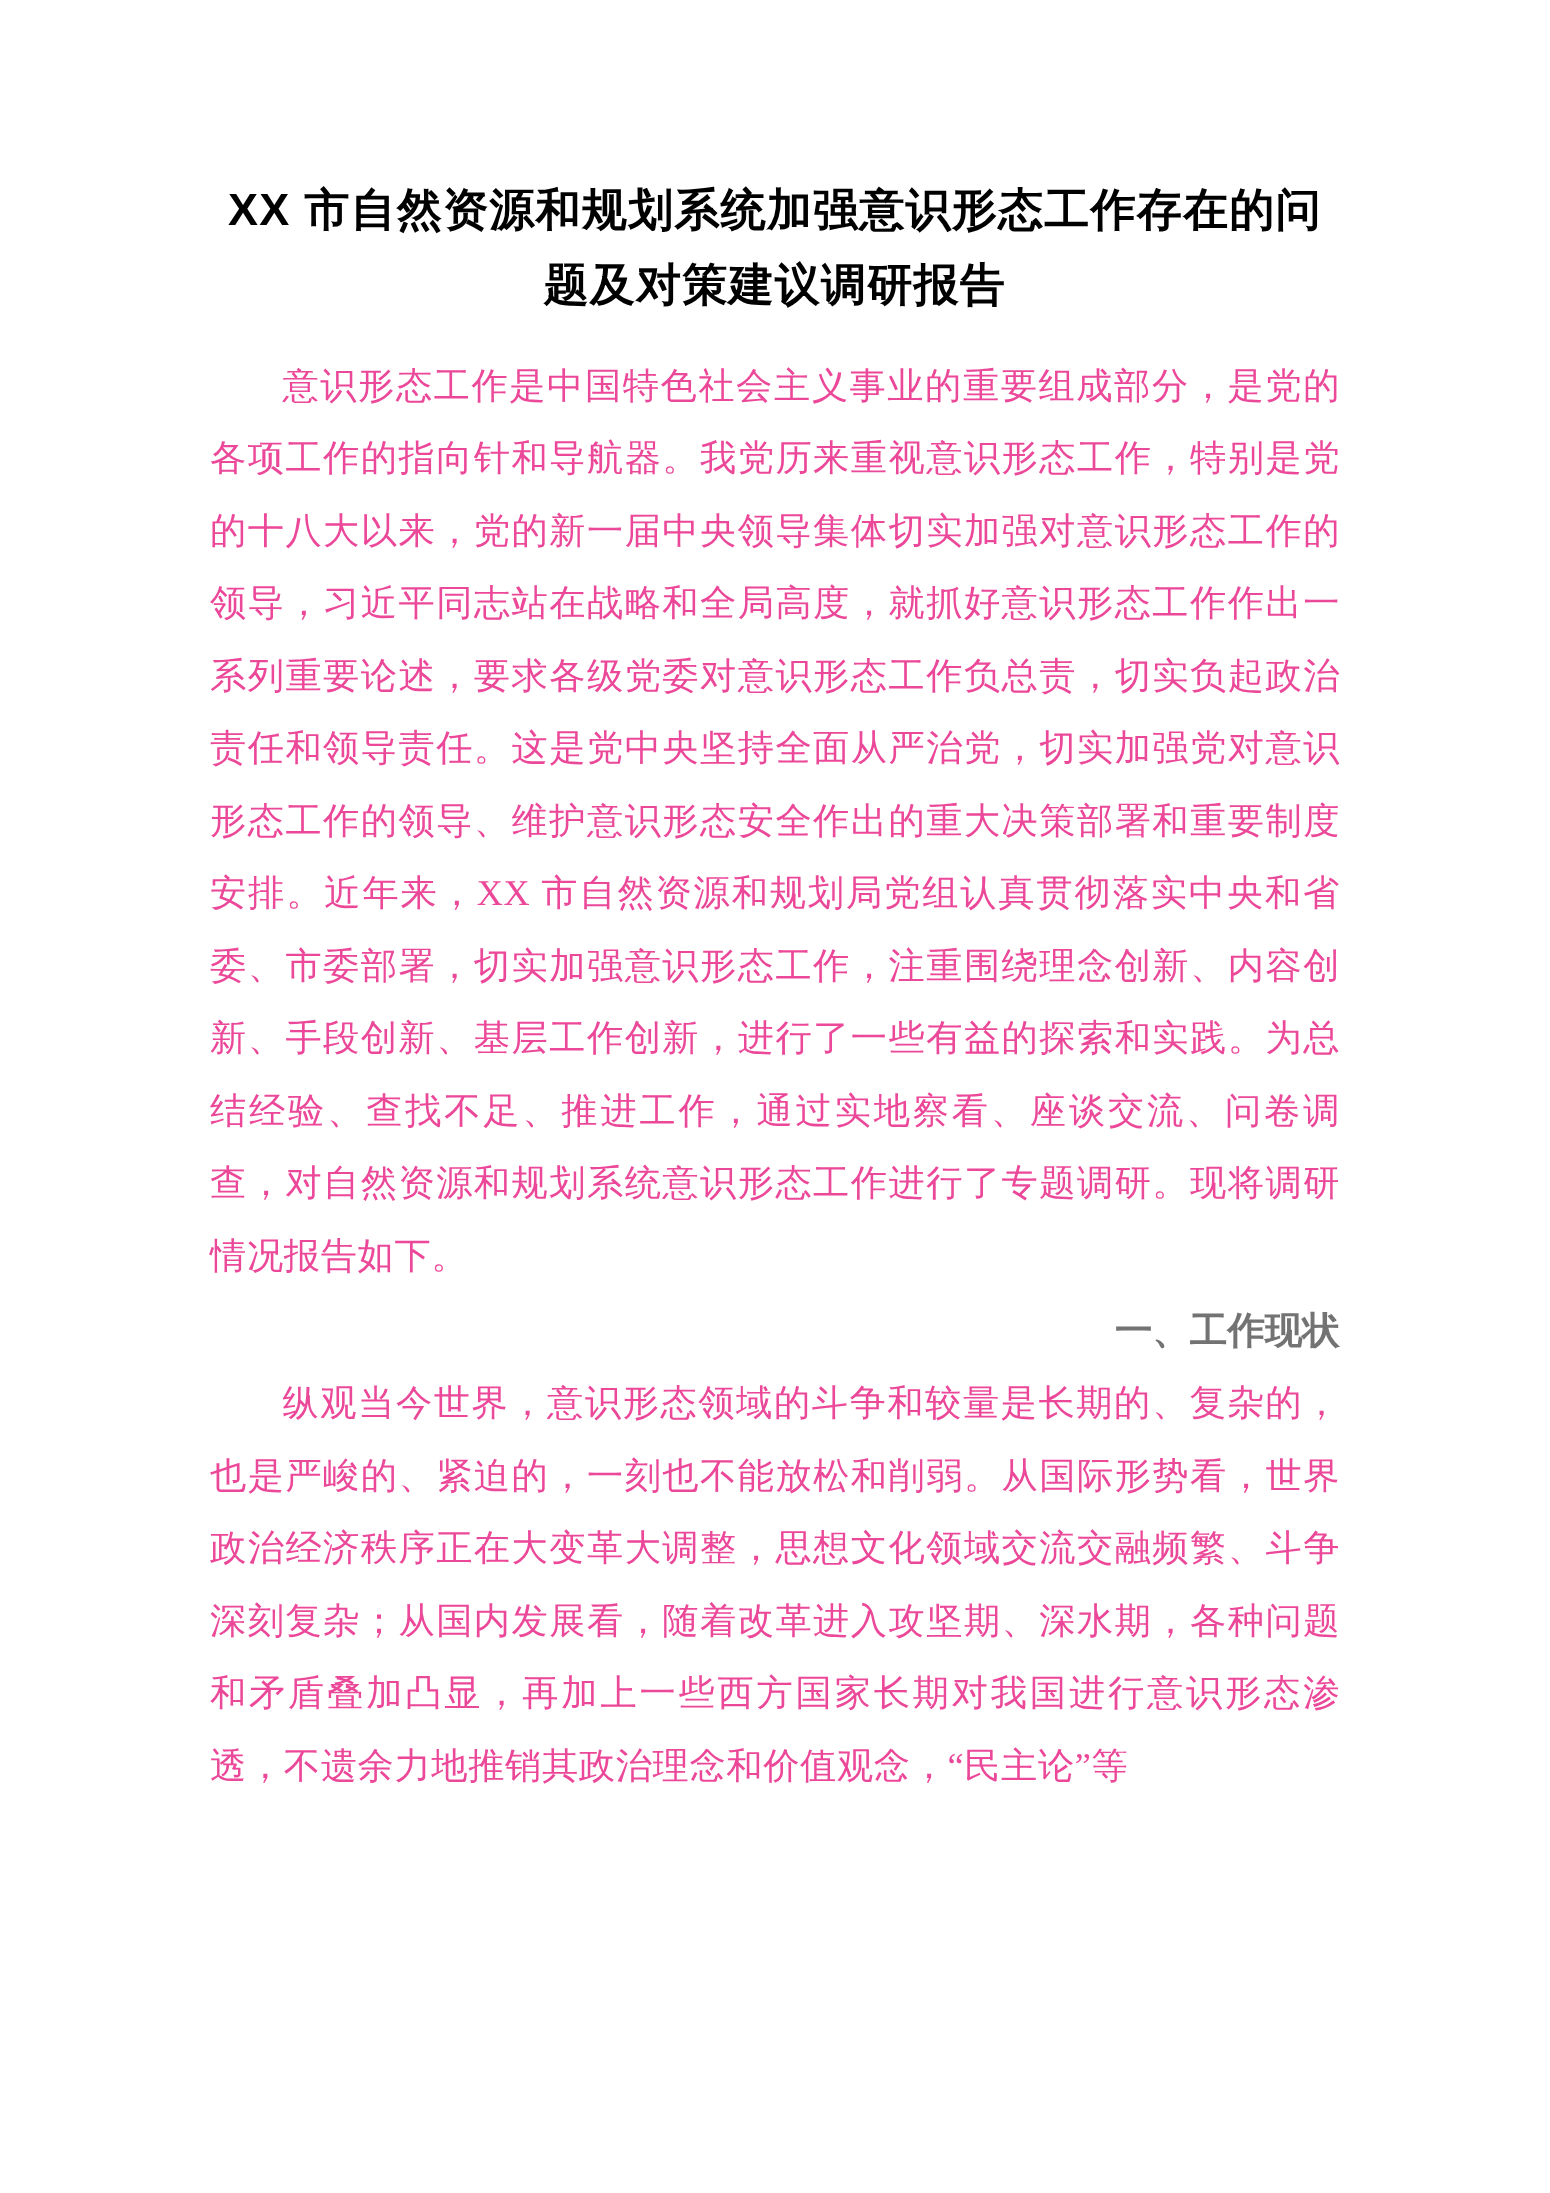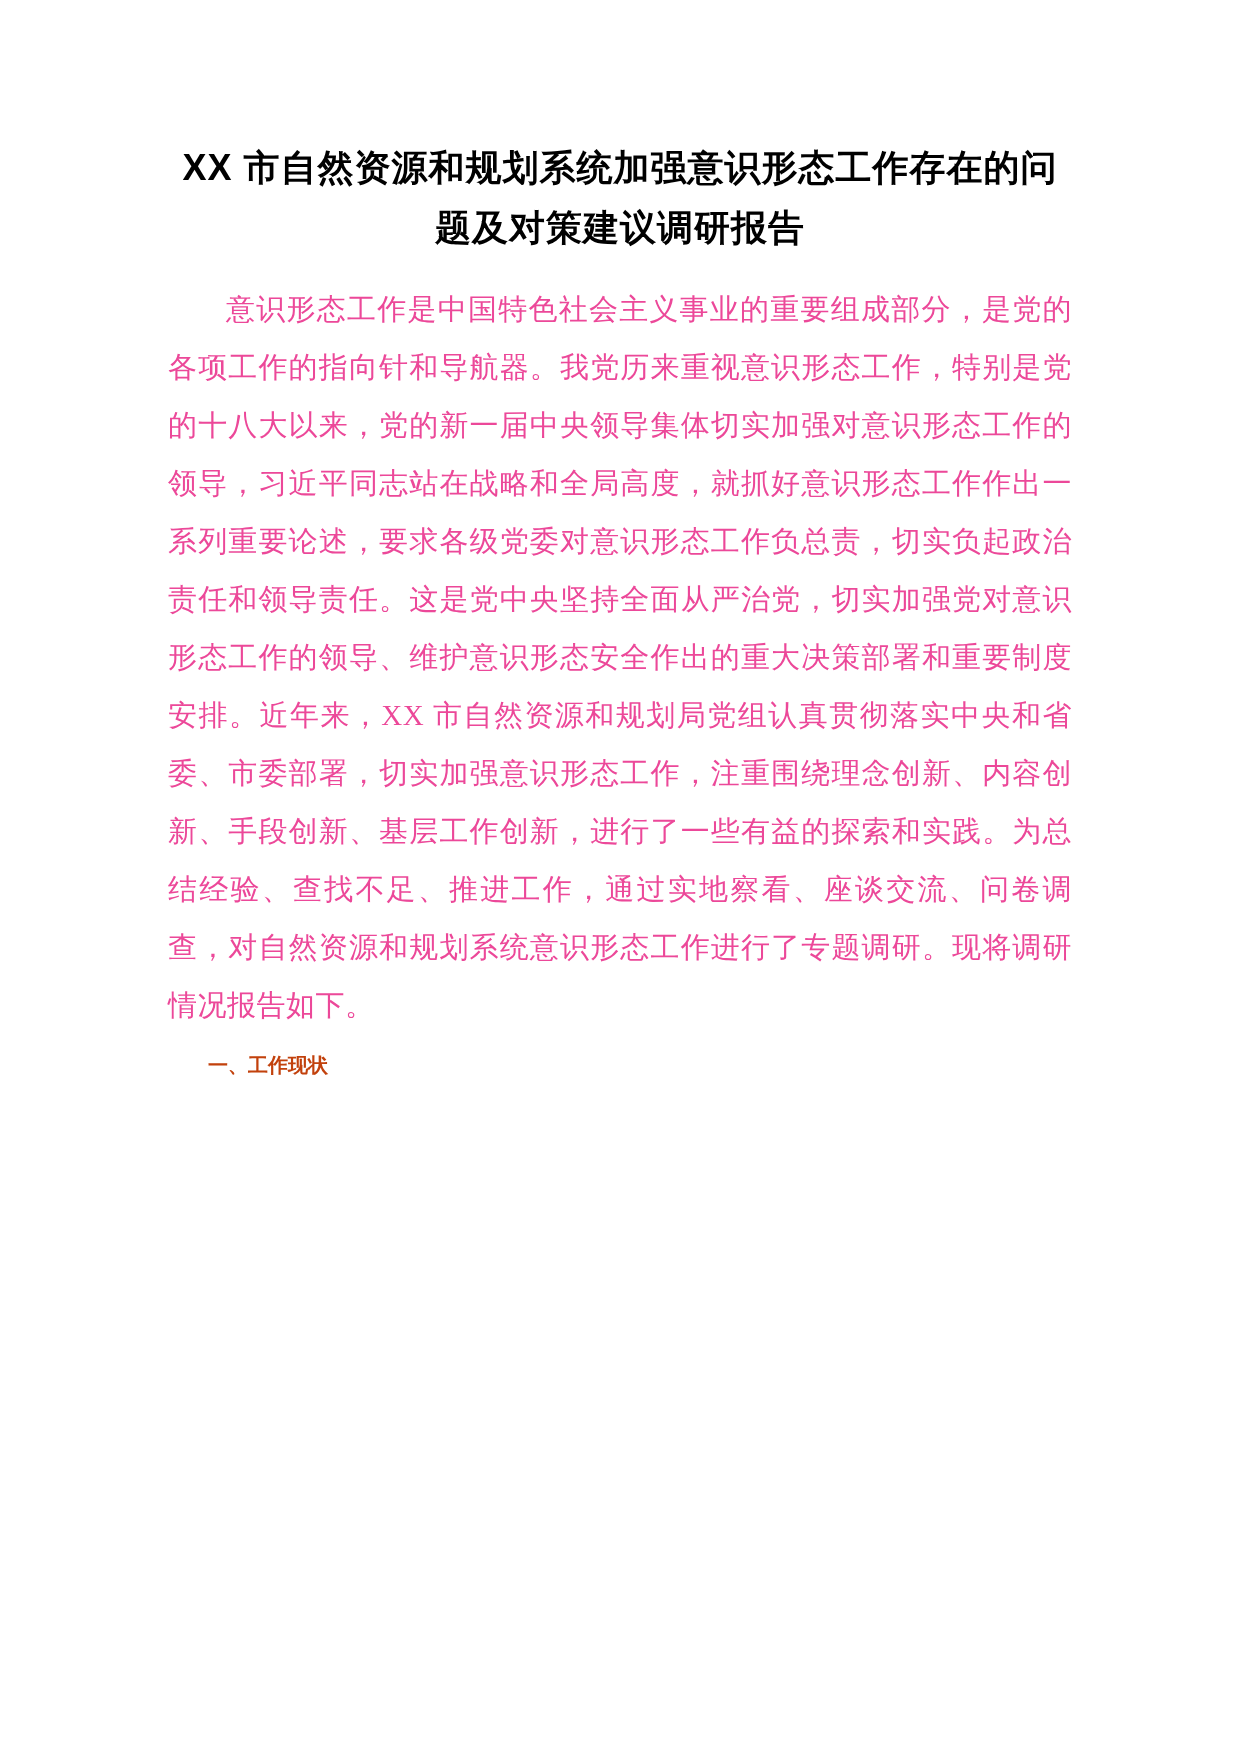--- a/index.html
+++ b/index.html
@@ -38,33 +38,35 @@
     font-size: 29px;
     line-height: 58px;
     text-indent: 2em;
     text-align: justify;
     letter-spacing: 0.5px;
     color: #ec4899;
   }
 
   .section-heading {
     font-family: "Liberation Sans", "DejaVu Sans", sans-serif;
-    font-size: 20px;
+    font-size: 30px;
     font-weight: bold;
     line-height: 58px;
     text-indent: 2em;
     margin-top: 2px;
-    color: #c2410c;
+    color: #737373;
+    text-align: right;
   }
 </style>
 </head>
 <body>
 
 <div class="page">
 
   <h1 class="doc-title">XX 市自然资源和规划系统加强意识形态工作存在的问题及对策建议调研报告</h1>
 
   <p class="para">意识形态工作是中国特色社会主义事业的重要组成部分，是党的各项工作的指向针和导航器。我党历来重视意识形态工作，特别是党的十八大以来，党的新一届中央领导集体切实加强对意识形态工作的领导，习近平同志站在战略和全局高度，就抓好意识形态工作作出一系列重要论述，要求各级党委对意识形态工作负总责，切实负起政治责任和领导责任。这是党中央坚持全面从严治党，切实加强党对意识形态工作的领导、维护意识形态安全作出的重大决策部署和重要制度安排。近年来，XX 市自然资源和规划局党组认真贯彻落实中央和省委、市委部署，切实加强意识形态工作，注重围绕理念创新、内容创新、手段创新、基层工作创新，进行了一些有益的探索和实践。为总结经验、查找不足、推进工作，通过实地察看、座谈交流、问卷调查，对自然资源和规划系统意识形态工作进行了专题调研。现将调研情况报告如下。</p>
 
   <h2 class="section-heading">一、工作现状</h2>
 
+  <p class="para">纵观当今世界，意识形态领域的斗争和较量是长期的、复杂的，也是严峻的、紧迫的，一刻也不能放松和削弱。从国际形势看，世界政治经济秩序正在大变革大调整，思想文化领域交流交融频繁、斗争深刻复杂；从国内发展看，随着改革进入攻坚期、深水期，各种问题和矛盾叠加凸显，再加上一些西方国家长期对我国进行意识形态渗透，不遗余力地推销其政治理念和价值观念，“民主论”等</p>
 
 </div>
 
 </body></html>

